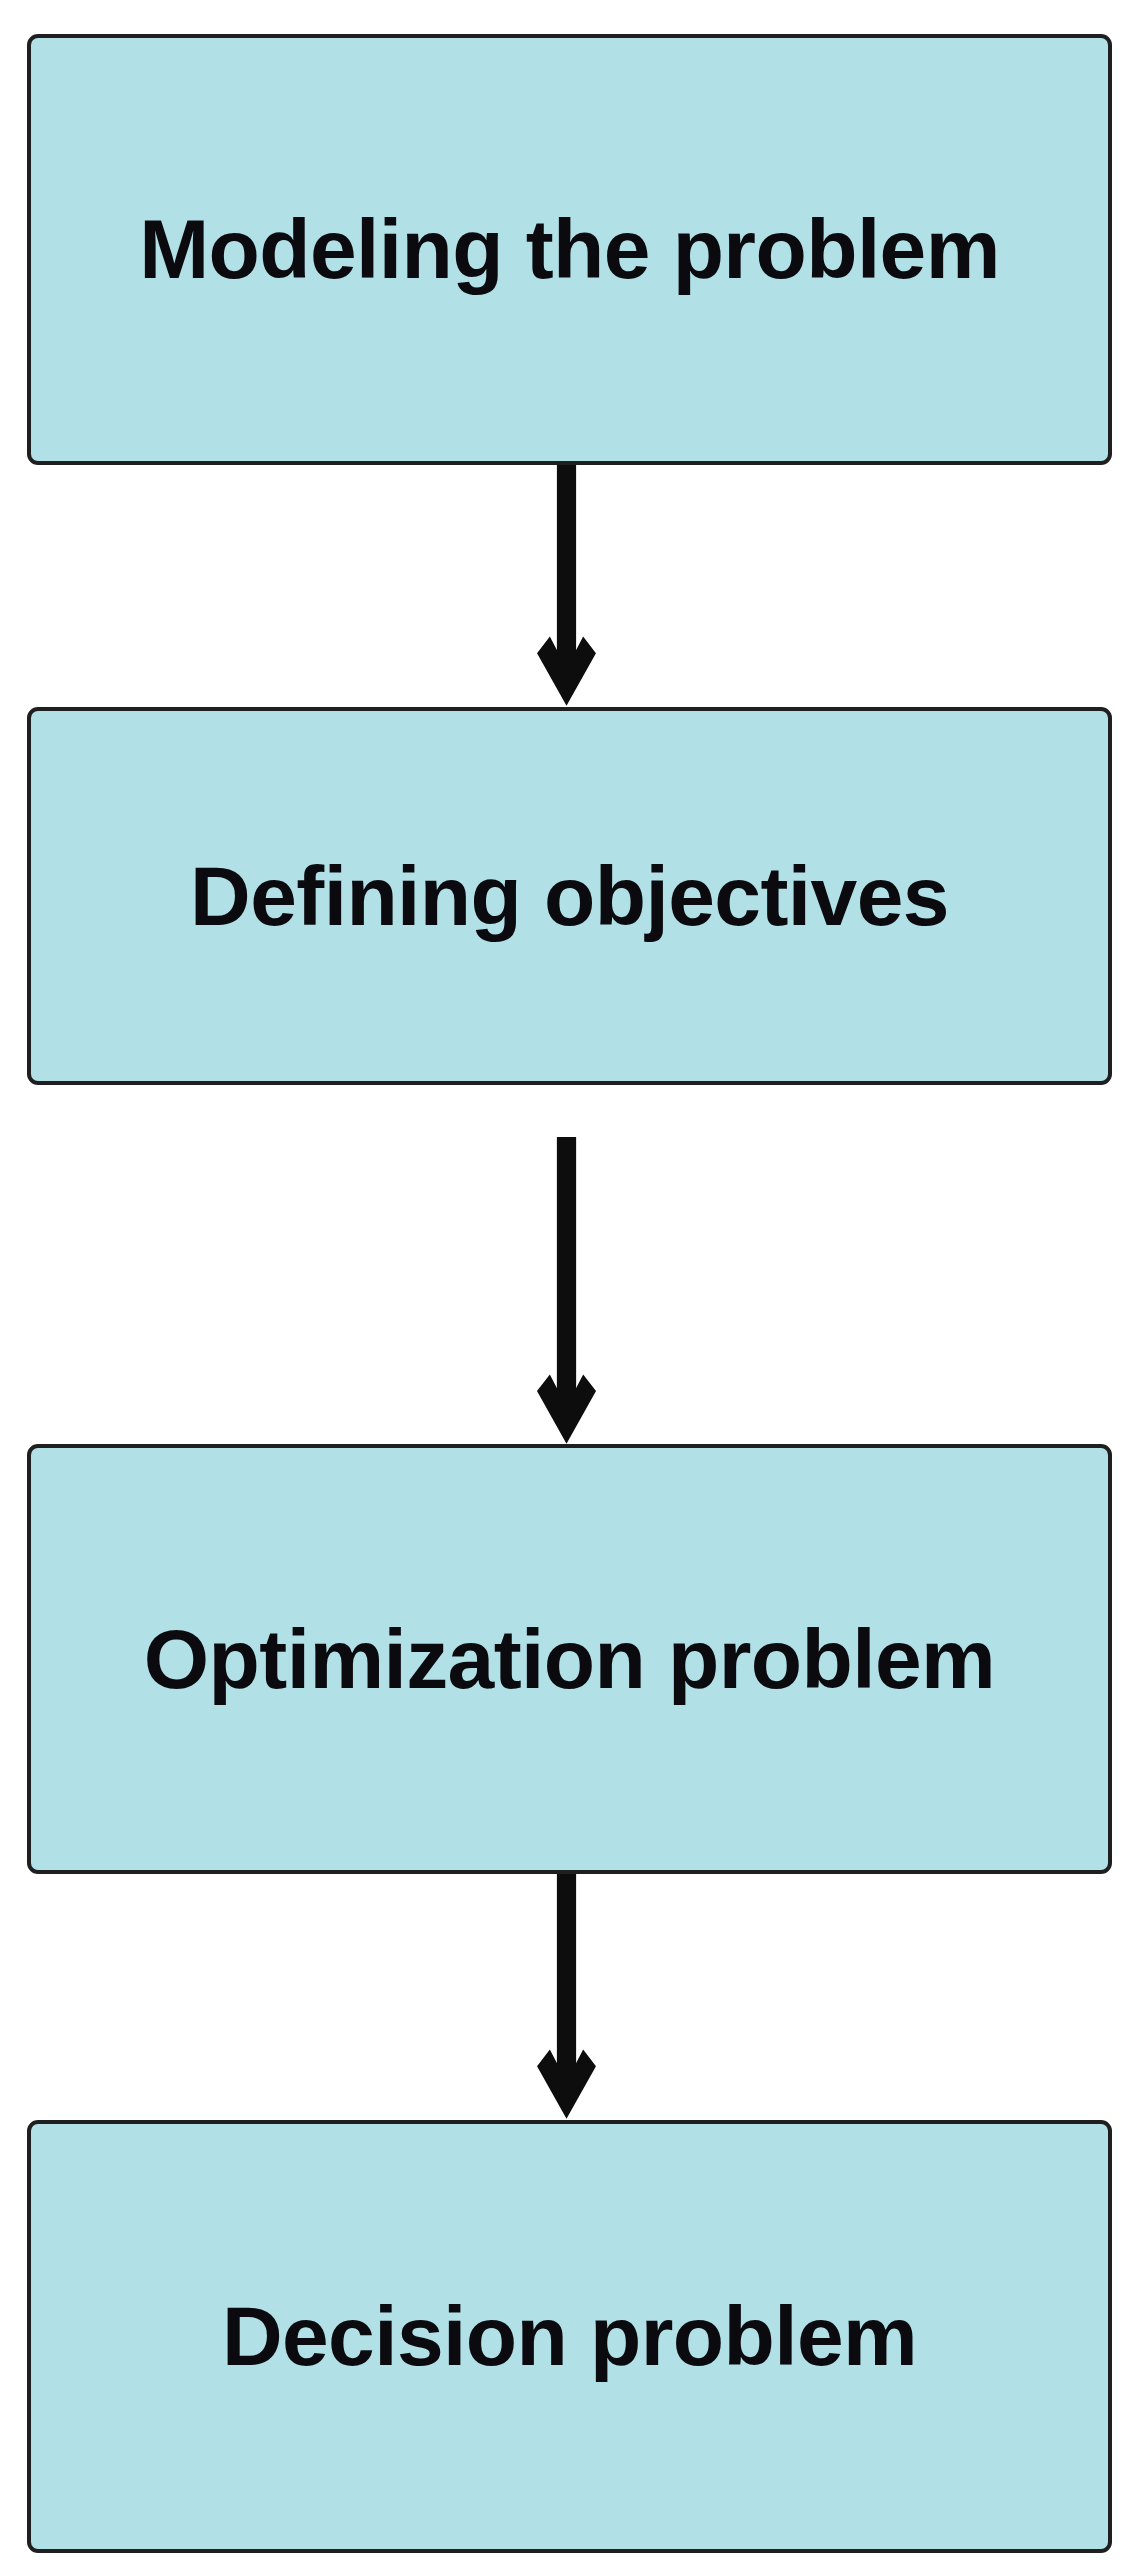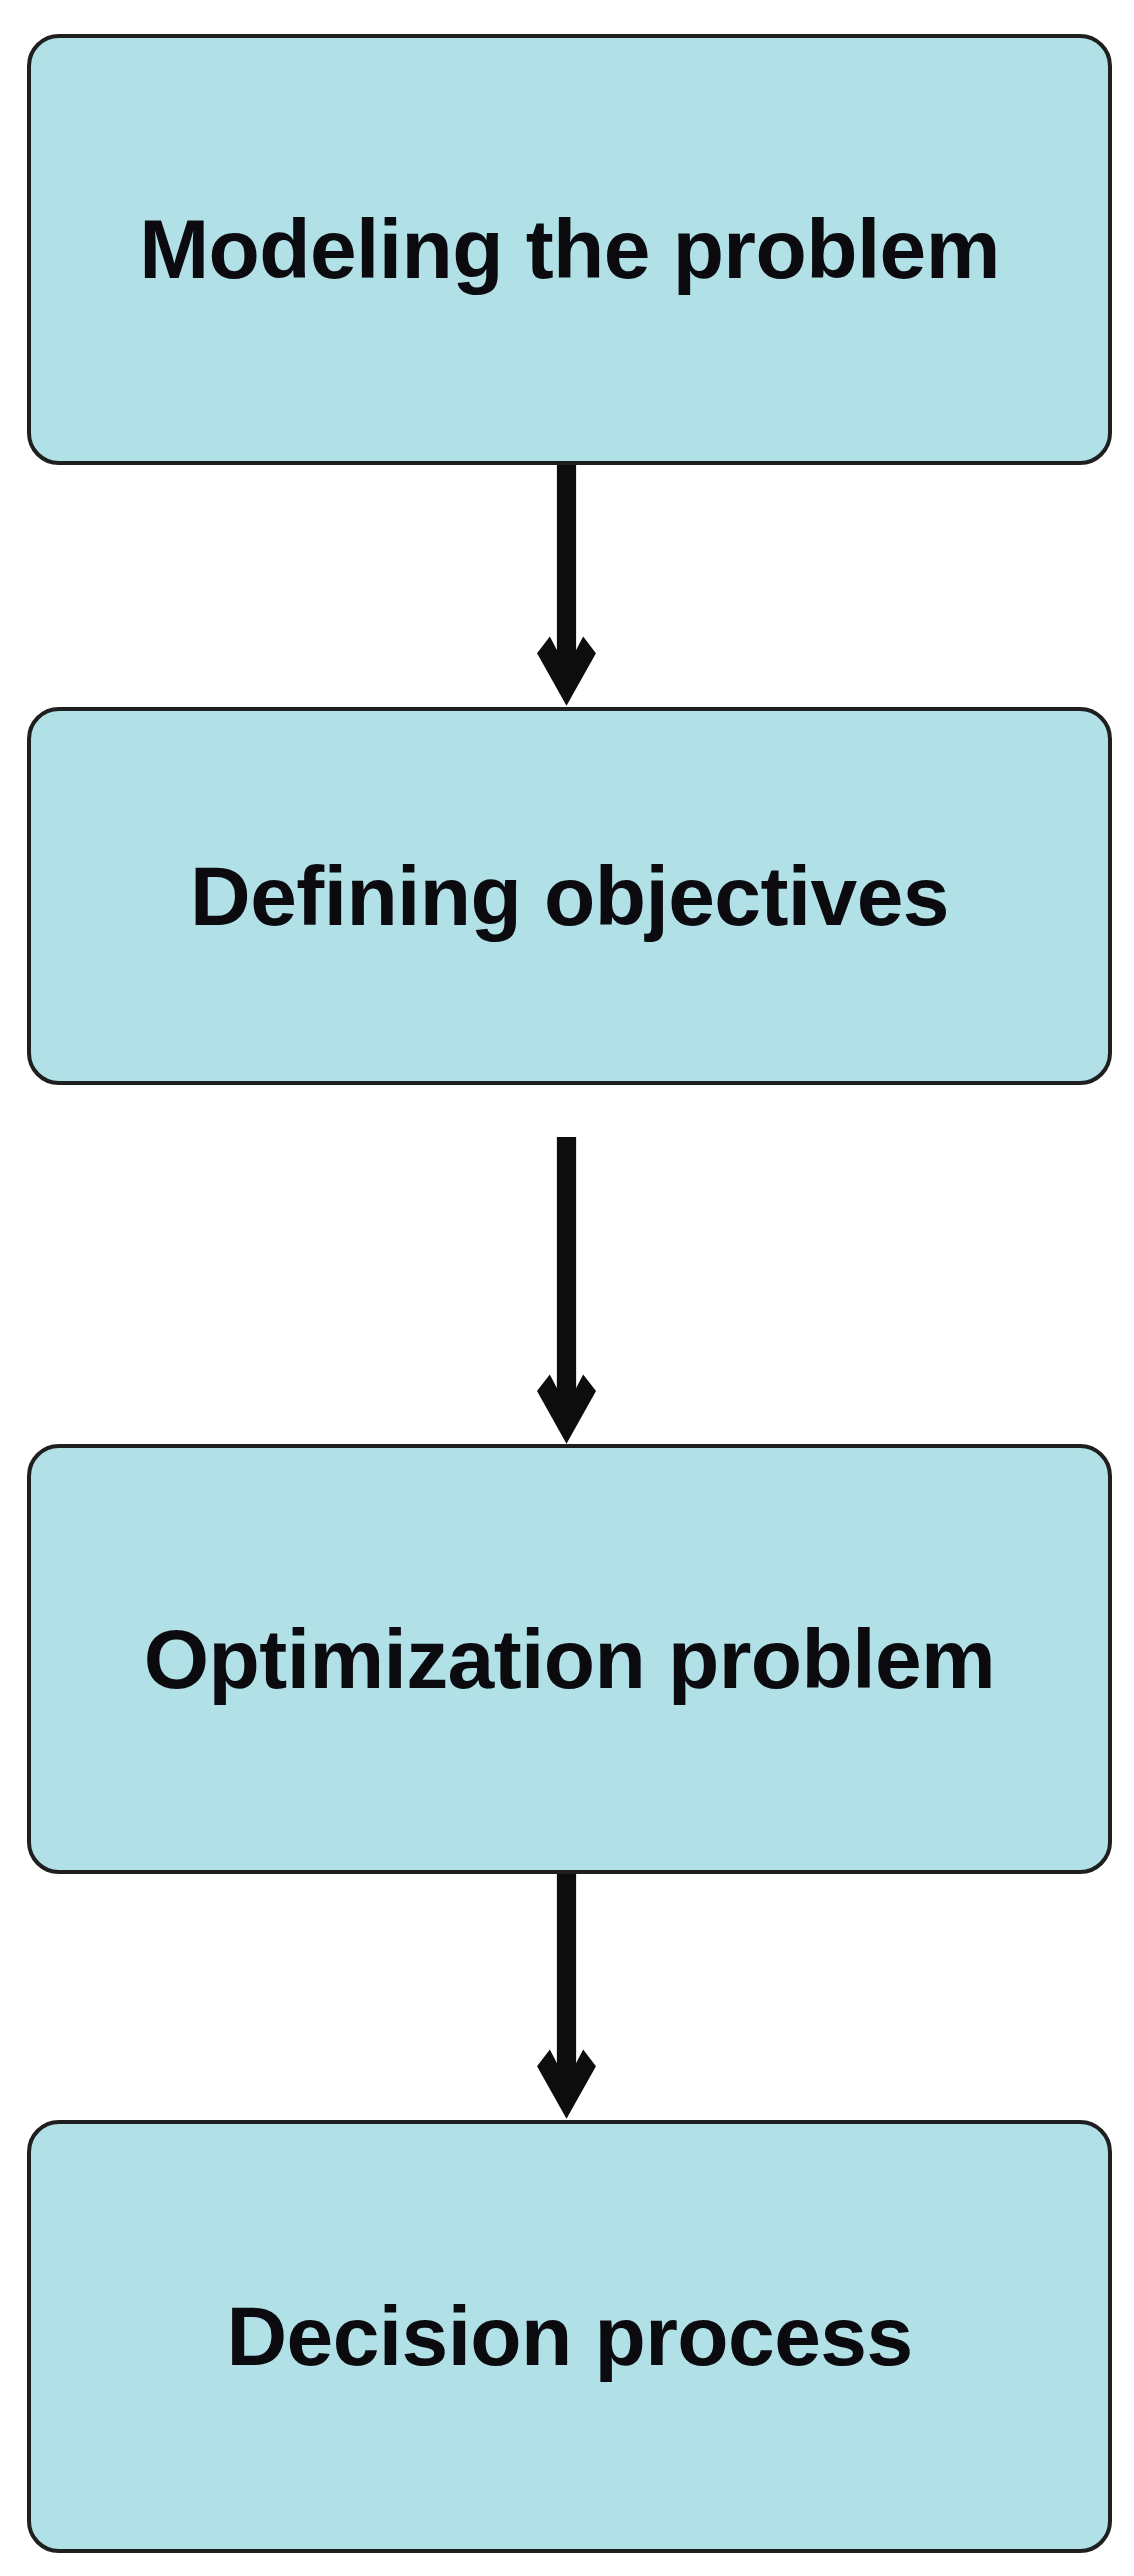--- a/index.html
+++ b/index.html
@@ -16,21 +16,21 @@
     position:relative;
     font-family:"Liberation Sans", sans-serif;
     overflow:hidden;
   }
   .flowchart{position:absolute;inset:0;}
   .step-box{
     position:absolute;
     left:27px;width:1085px;
     background:var(--box-fill);
     border:4.5px solid var(--box-border);
-    border-radius:32px;
+    border-radius:11px;
     display:flex;align-items:center;justify-content:center;
     text-align:center;
   }
   .step-label{
     font-size:84px;
     font-weight:bold;
     color:var(--text-color);
     letter-spacing:-0.6px;
     line-height:1.1;
     white-space:nowrap;
@@ -81,17 +81,17 @@
   </div>
 
   <div class="flow-arrow arrow3">
     <svg viewBox="0 0 120 384" xmlns="http://www.w3.org/2000/svg">
       <rect x="45" y="0" width="30" height="329" fill="currentColor"></rect>
       <polygon points="60,382 14,300 34,274 60,324 86,274 106,300" fill="currentColor"></polygon>
     </svg>
   </div>
 
   <div class="step-box box4">
-    <span class="step-label">Decision process</span>
+    <span class="step-label">Decision problem</span>
   </div>
 
 </div>
 
 
 </body></html>

